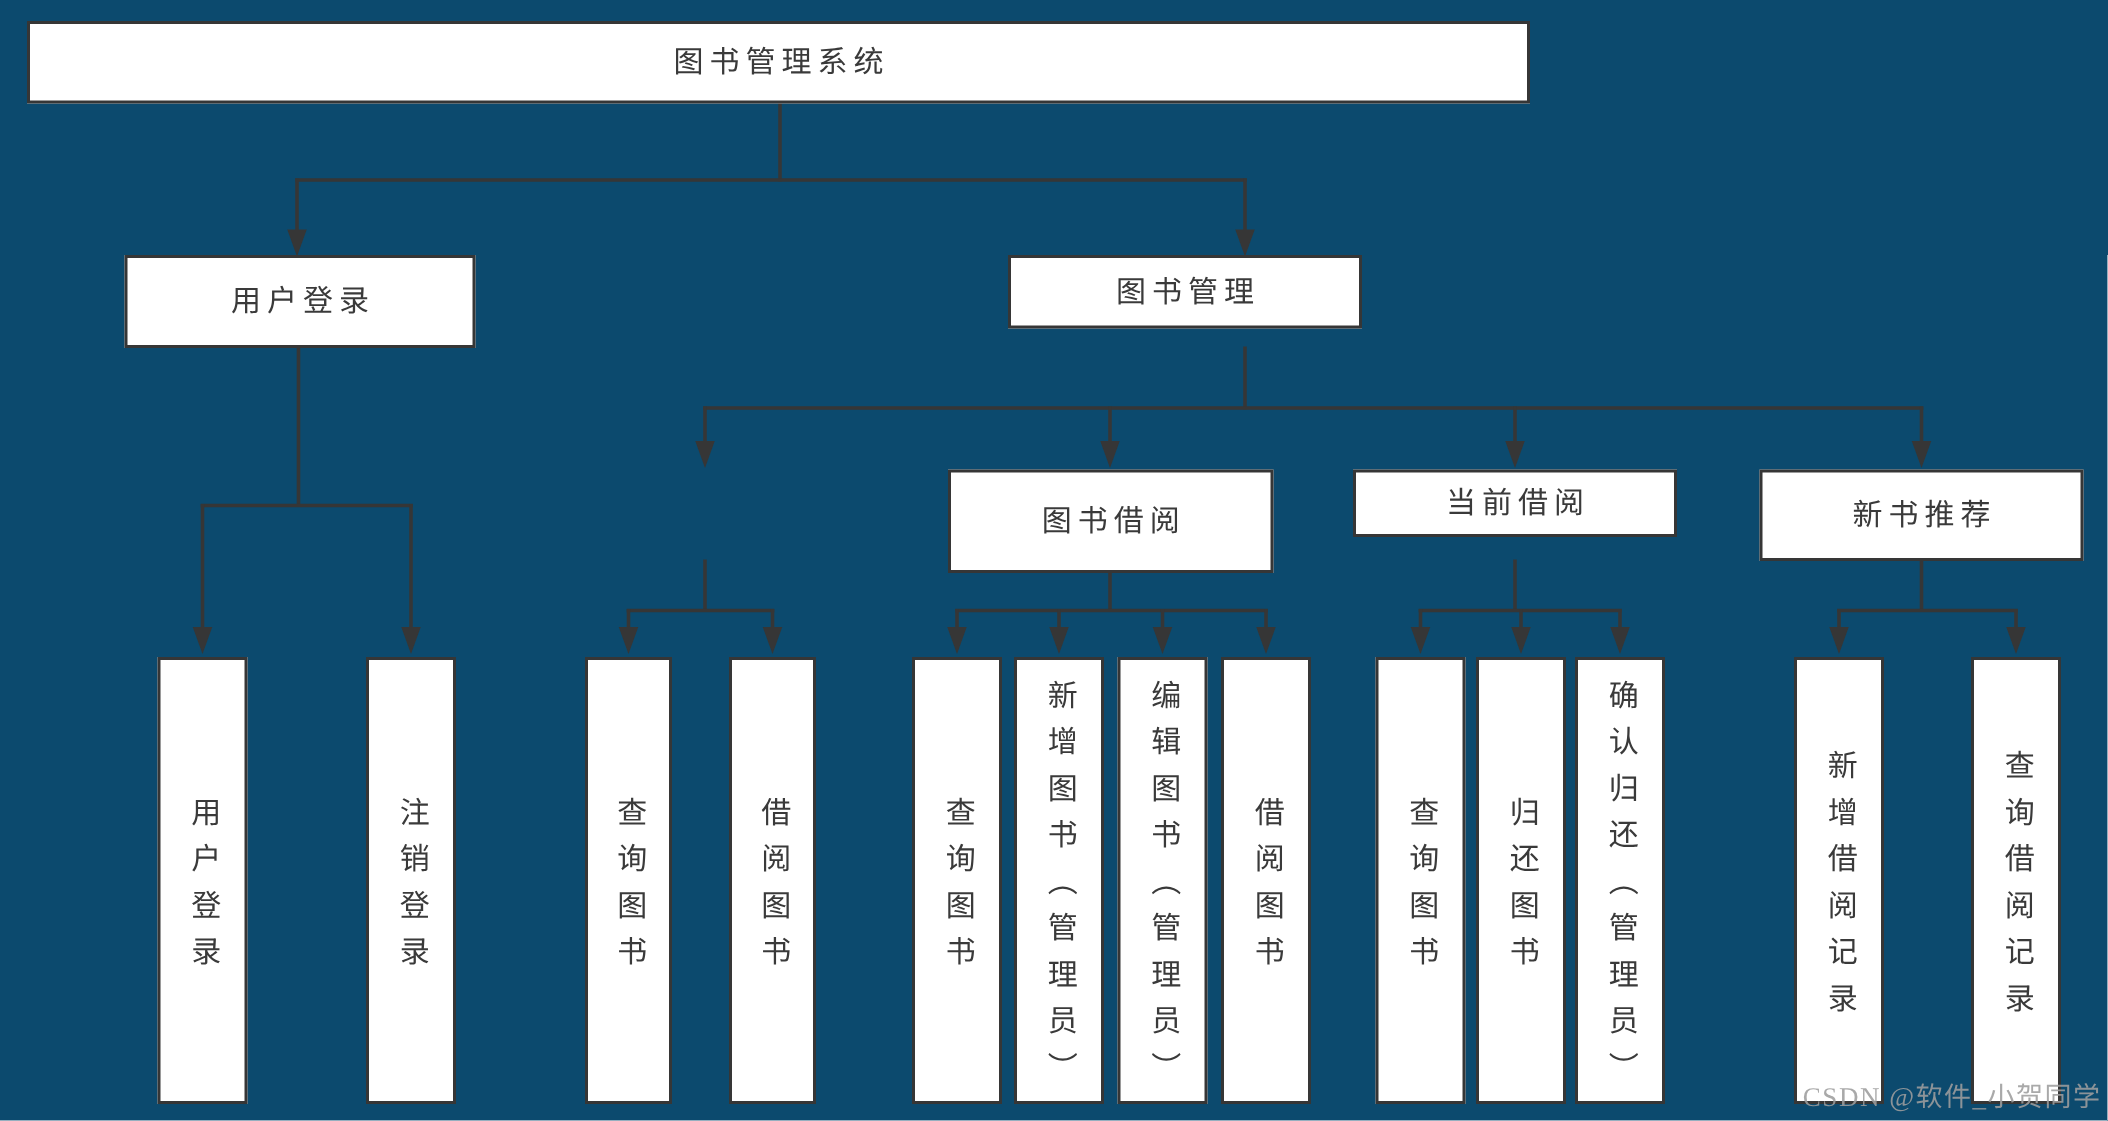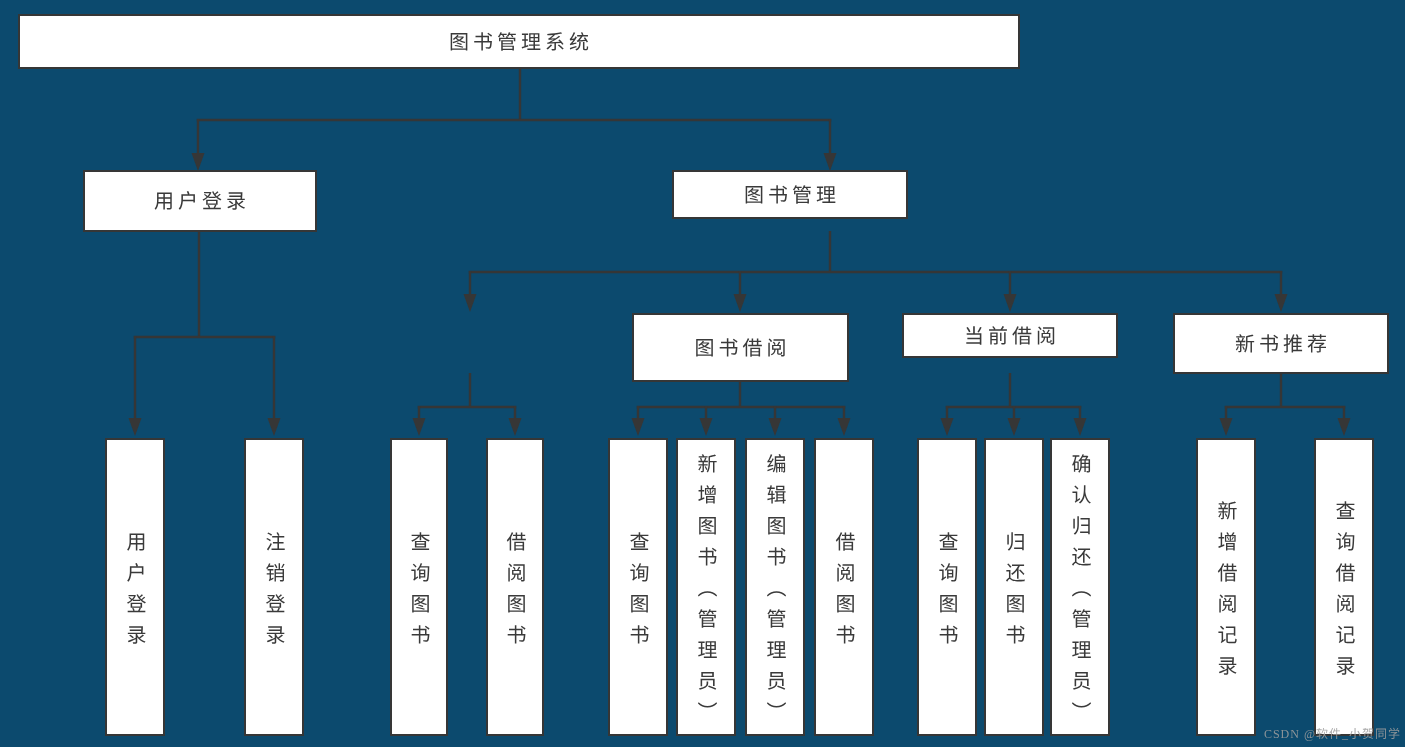--- a/index.html
+++ b/index.html
@@ -18,21 +18,21 @@
     font-size:20px;letter-spacing:4px;white-space:nowrap;line-height:1;
     padding-left:4px; 
   }
   .node.v span{
     writing-mode:vertical-rl;
     font-size:20px;line-height:1;letter-spacing:11px;
     padding-top:11px; 
   }
   .watermark{
     position:absolute;right:4px;bottom:5px;
-    font-size:12px;letter-spacing:1px;color:#9e9e9e;opacity:.88;
+    font-size:18px;letter-spacing:1px;color:#9e9e9e;opacity:.88;
     white-space:nowrap;z-index:5;
   }
 </style>
 </head>
 <body>
 
 <div class="canvas">
 
   <svg class="connectors" viewBox="0 0 1405 747" xmlns="http://www.w3.org/2000/svg" stroke="#363636" stroke-width="2.4" fill="#363636">
 

